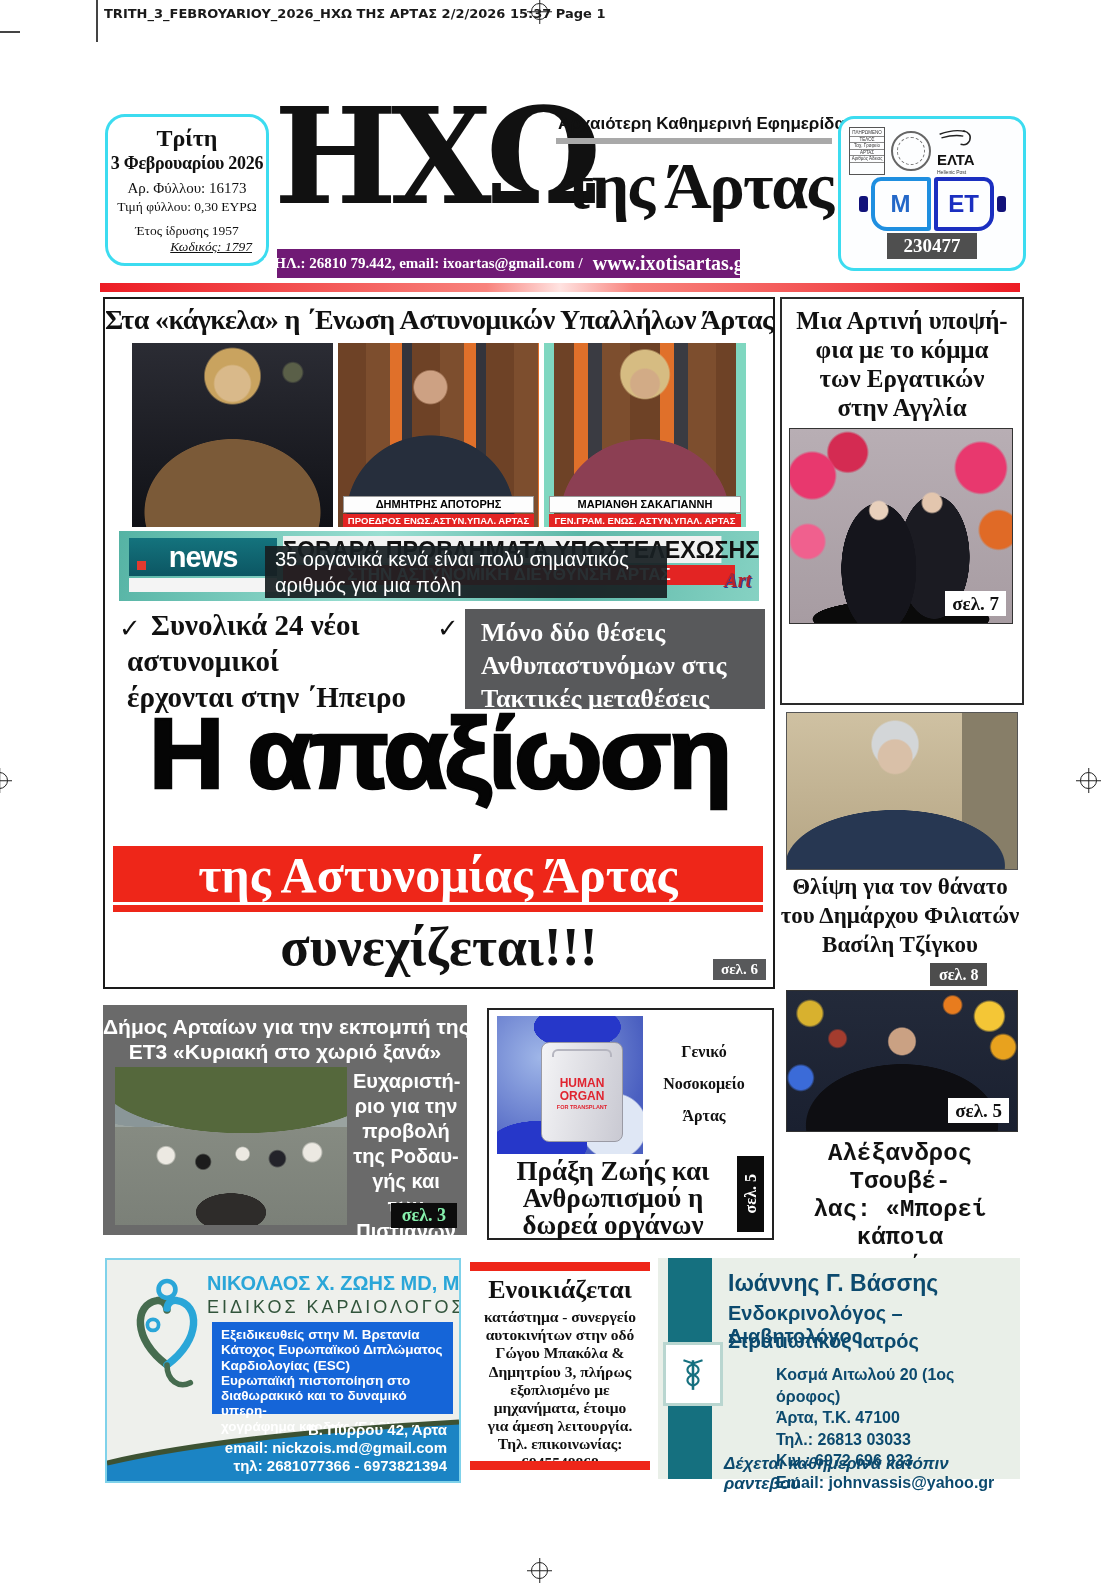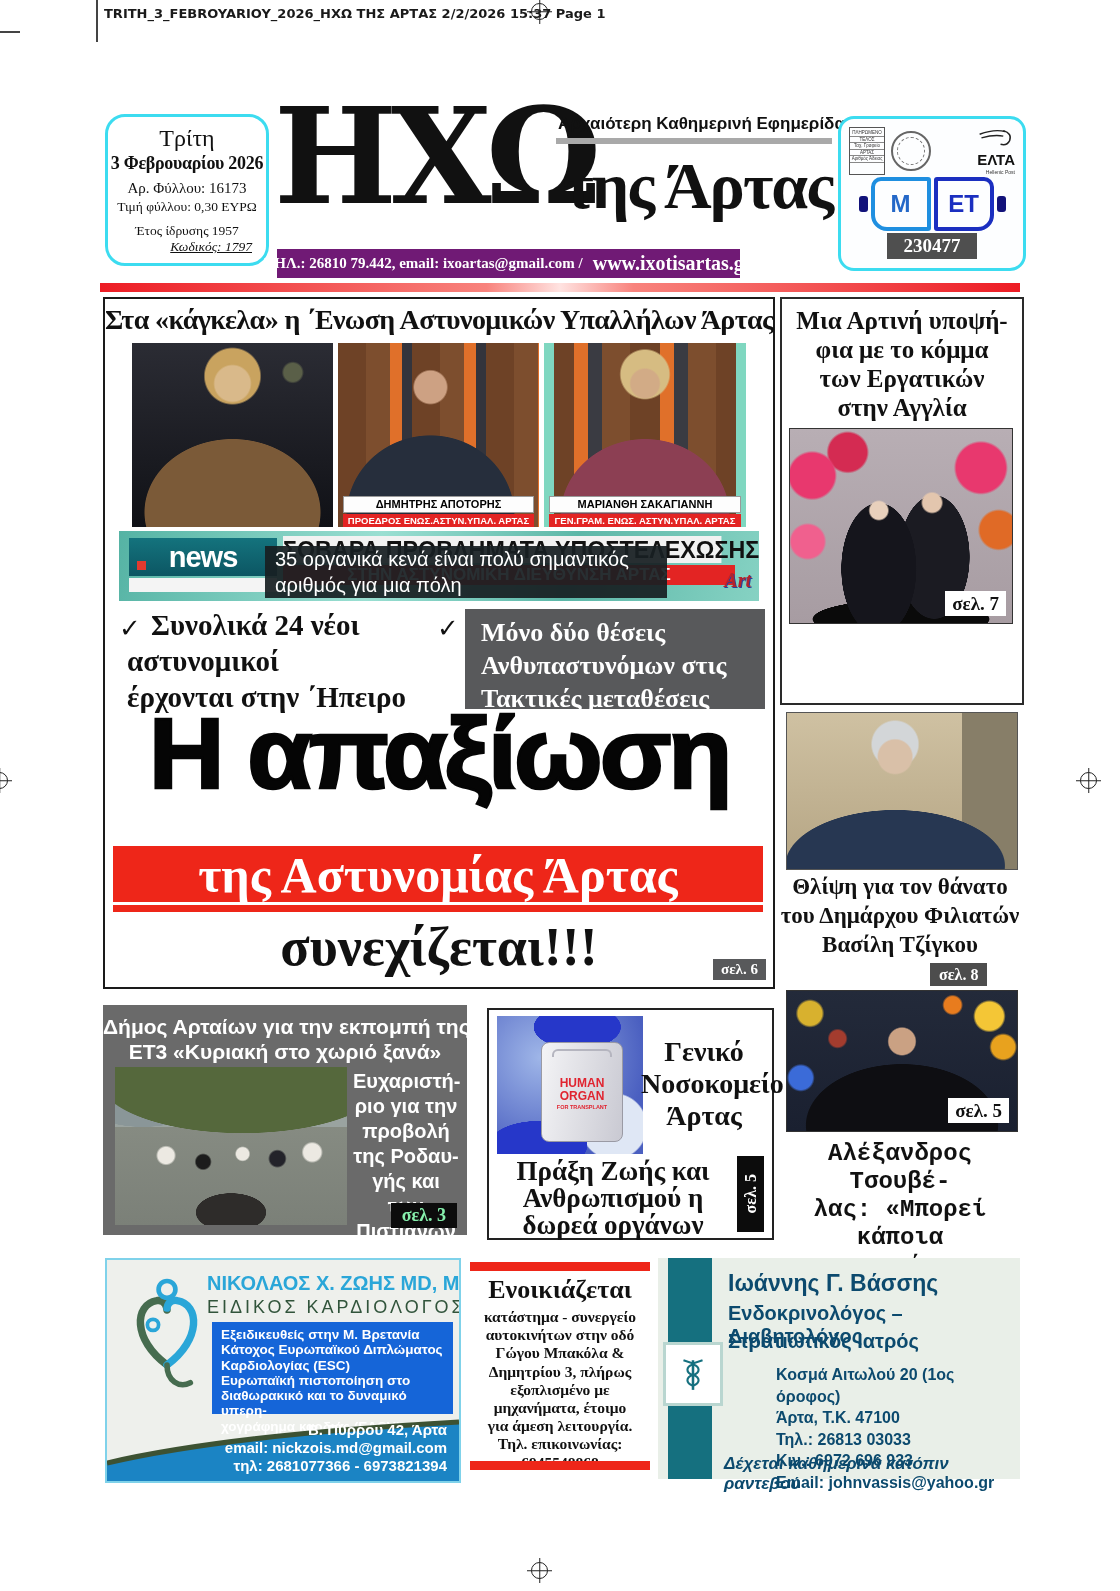--- a/index.html
+++ b/index.html
@@ -15,21 +15,21 @@
   .reg::before{content:"";position:absolute;left:50%;top:-5px;height:25px;width:1.5px;background:#222;transform:translateX(-50%);}
   .reg::after{content:"";position:absolute;top:50%;left:-5px;width:25px;height:1.5px;background:#222;transform:translateY(-50%);}
   .reg-top{left:531px;top:3px;}
   .reg-bottom{left:531px;top:1562px;}
   .reg-left{left:-9px;top:772px;}
   .reg-right{left:1080px;top:772px;}
 
   
   .datebox{left:105px;top:114px;width:158px;height:138px;border:3px solid #3cdcf0;border-radius:20px;
            text-align:center;padding-top:8px;background:#fff;}
-  .db-day{font-weight:normal;font-size:24px;line-height:26px;}
+  .db-day{font-weight:bold;font-size:24px;line-height:26px;}
   .db-date{font-weight:bold;font-size:18px;line-height:24px;letter-spacing:-.3px;}
   .db-issue{font-size:15px;line-height:20px;margin-top:3px;}
   .db-price{font-size:13.5px;line-height:17px;}
   .db-founded{font-size:13.5px;line-height:16px;margin-top:8px;}
   .db-code{font-size:13.5px;font-style:italic;text-decoration:underline;text-align:right;padding-right:14px;}
 
   .hxo{left:274px;top:84px;font-family:"DejaVu Serif",serif;font-weight:bold;font-size:130px;line-height:1.1;
        letter-spacing:-6px;transform:scaleY(1.02);transform-origin:top left;}
   .tagline{left:558px;top:114px;width:272px;text-align:center;font:bold 17px "Liberation Sans",sans-serif;white-space:nowrap;}
   .tagline-bar{left:556px;top:138px;width:276px;height:6px;background:#a9a9a9;}
@@ -40,21 +40,21 @@
   .contact-a{font-weight:bold;font-size:15px;}
   .contact-b{font-weight:bold;font-size:20px;font-family:"Liberation Serif",serif;}
 
   .logobox{left:838px;top:116px;width:182px;height:149px;border:3px solid #3cdcf0;border-radius:16px;background:#fdfeff;}
   .lb-row1{position:absolute;left:8px;top:8px;width:166px;height:48px;display:flex;align-items:center;gap:6px;}
   .stampbox{width:34px;height:44px;border:1px solid #555;font:4.5px/5.5px "Liberation Sans",sans-serif;
             text-align:center;color:#333;overflow:hidden;padding-top:2px;}
   .stampbox div{border-bottom:.5px solid #888;}
   .roundstamp{width:36px;height:36px;border:2px solid #666;border-radius:50%;position:relative;}
   .roundstamp::before{content:"";position:absolute;inset:4px;border:1px dashed #777;border-radius:50%;}
-  .elta-wrap{flex:1;text-align:right;position:relative;}
+  .elta-wrap{flex:1;text-align:left;position:relative;}
   .elta-text{font:bold 15px "Liberation Sans",sans-serif;color:#111;display:inline-block;}
   .elta-sub{font:5px "Liberation Sans",sans-serif;color:#333;}
   .bookrow{position:absolute;left:14px;top:58px;width:154px;display:flex;align-items:center;justify-content:center;gap:3px;}
   .bdot{width:9px;height:16px;background:#12127a;border-radius:3px;}
   .bhalf{width:52px;height:46px;display:flex;align-items:center;justify-content:center;
          font:bold 24px "Liberation Sans",sans-serif;}
   .bhalf-l{border:4px solid #1f8fe0;border-radius:10px 3px 3px 16px;color:#2468c8;}
   .bhalf-r{border:4px solid #1b2fc0;border-radius:3px 10px 16px 3px;color:#1b2fc0;}
   .codebadge{position:absolute;left:46px;top:114px;width:90px;background:#4f4f4f;color:#fff;
              font:bold 19px/26px "Liberation Serif",serif;text-align:center;}
@@ -200,21 +200,21 @@
      radial-gradient(circle at 80% 80%, #dfe7f5 0 20%, transparent 21%),
      radial-gradient(circle at 30% 30%, #9fb6e8, #4a5fc0 75%);}
   .org-case{position:absolute;left:44px;top:26px;width:82px;height:100px;
             background:linear-gradient(100deg,#f4f4f6,#c9c9d2);border:1px solid #9a9aa4;border-radius:8px;
             text-align:center;padding-top:34px;box-sizing:border-box;}
   .org-case::before{content:"";position:absolute;left:10px;top:6px;right:10px;height:6px;
             border:2px solid #b5b5bf;border-bottom:none;border-radius:6px 6px 0 0;}
   .case-l1{font:bold 12px/13px "Liberation Sans",sans-serif;color:#e02430;}
   .case-l2{font:bold 5.5px/8px "Liberation Sans",sans-serif;color:#e02430;}
   .hosp{position:absolute;left:152px;top:26px;width:126px;text-align:center;
-        font-weight:bold;font-size:28px;line-height:32px;}
+        font-weight:bold;font-size:16px;line-height:32px;}
   .org-title{position:absolute;left:4px;top:148px;width:240px;text-align:center;
              font-weight:bold;font-size:27px;line-height:27px;}
   .pg5v{position:absolute;left:248px;top:146px;width:27px;height:76px;background:#0c0c0c;color:#fff;
         display:flex;align-items:center;justify-content:center;}
   .pg5v span{writing-mode:vertical-rl;transform:rotate(180deg);font:bold 16px "Liberation Serif",serif;}
 
   
   .cardio{left:105px;top:1258px;width:352px;height:221px;background:#eef0ec;border:2px solid #7fd2ea;overflow:hidden;}
   .cardio-name{position:absolute;left:100px;top:12px;width:246px;text-align:center;color:#2aa6d8;
                font:bold 20px "Liberation Sans",sans-serif;white-space:nowrap;}

